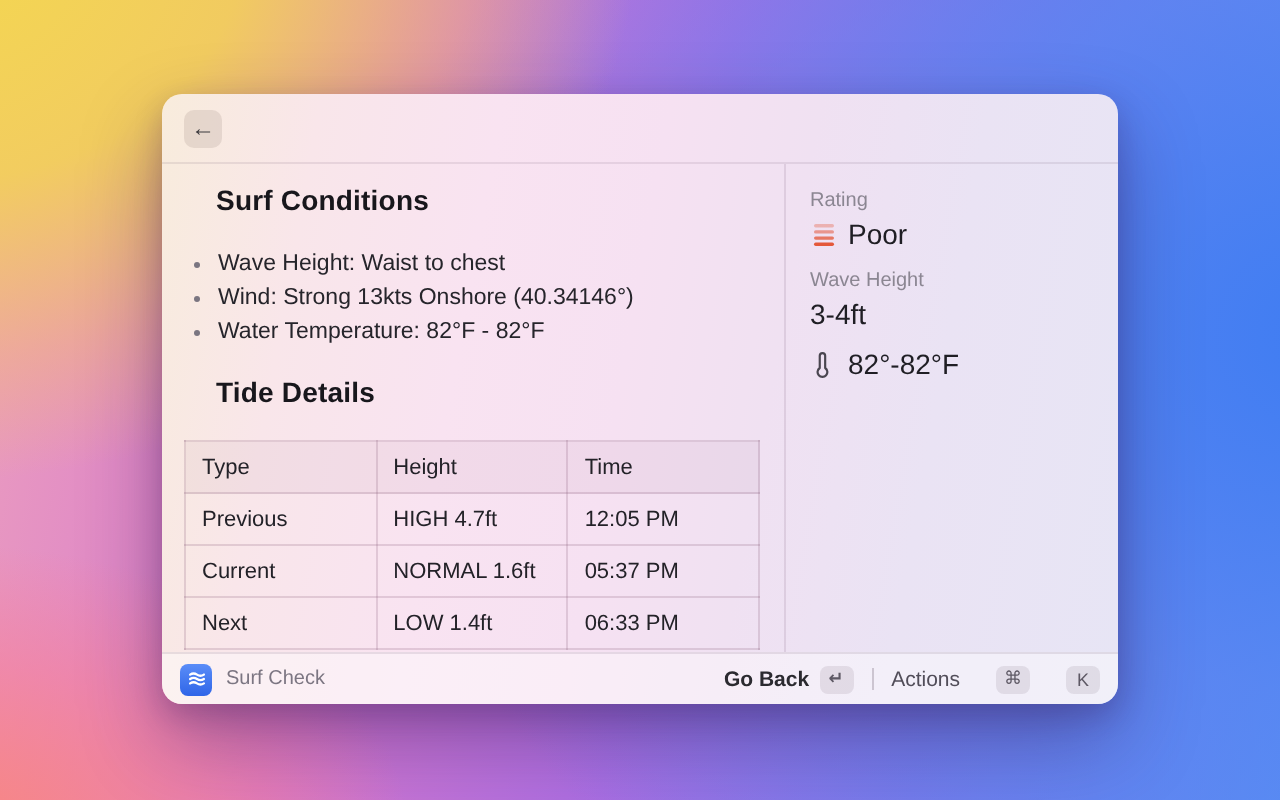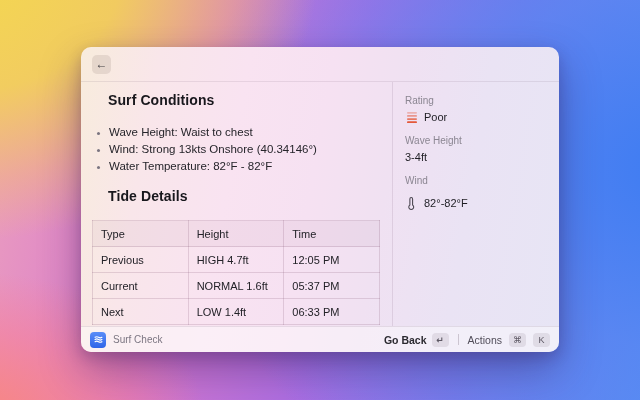--- a/index.html
+++ b/index.html
@@ -28,29 +28,29 @@
   .h-swells{margin-top:11px;}
   ul.bullets{margin:6px 0 0 0;padding-left:17px;}
   ul.bullets li{font-size:11.5px;color:#26252b;line-height:17px;}
   ul.bullets li::marker{color:#7a7580;font-size:9px;}
   table.tide{width:100%;border-collapse:collapse;margin-top:7px;table-layout:fixed;}
   table.tide th,table.tide td{border:1px solid rgba(130,85,115,0.20);
     font-size:11px;font-weight:400;color:#232228;text-align:left;padding:6px 8px;height:13px;}
   table.tide thead th{background:rgba(125,70,105,0.055);}
   .side-item{margin-bottom:10px;}
   .side-label{font-size:10px;color:#8b8692;margin-bottom:4px;}
-  .side-value{display:flex;align-items:center;gap:6px;font-size:11px;font-weight:500;color:#1f1e24;line-height:15px;}
+  .side-value{display:flex;align-items:center;gap:6px;font-size:14px;font-weight:500;color:#1f1e24;line-height:15px;}
   .footer{flex:0 0 auto;height:25px;border-top:1px solid rgba(90,60,90,0.12);
     background:rgba(255,255,255,0.42);display:flex;align-items:center;padding:0 9px;}
   .app-icon{width:16px;height:16px;border-radius:4px;flex:0 0 auto;
     background:linear-gradient(180deg,#5a8df8,#2f65e8);display:flex;align-items:center;justify-content:center;}
   .app-name{font-size:10px;color:#7c7682;margin-left:7px;}
   .footer-right{margin-left:auto;display:flex;align-items:center;gap:6px;}
   .go-back{font-size:10.5px;font-weight:700;color:#2b2a30;cursor:pointer;display:flex;align-items:center;gap:5px;}
-  .actions{font-size:10.5px;font-weight:500;color:#514d59;cursor:pointer;display:flex;align-items:center;gap:7px;}
+  .actions{font-size:10.5px;font-weight:500;color:#514d59;cursor:pointer;display:flex;align-items:center;gap:18px;}
   .keycap{min-width:9px;height:14px;padding:0 4px;border-radius:4px;background:rgba(70,50,70,0.10);
     color:#5d5864;font-size:9px;display:flex;align-items:center;justify-content:center;}
   .foot-div{width:1px;height:11px;background:rgba(70,50,70,0.22);margin:0 3px;}
   .icon-cell{display:flex;align-items:center;justify-content:center;width:13px;flex:0 0 auto;}
 </style>
 </head>
 <body>
 
 <div class="desktop">
   <div class="window">
@@ -124,21 +124,20 @@
         </div>
 
         <div class="side-item">
           <div class="side-label">Wave Height</div>
           <div class="side-value">
             <span>3-4ft</span>
           </div>
         </div>
 
         <div class="side-item">
-          <div class="side-label">Wind</div>
         </div>
 
         <div class="side-item">
           <div class="side-value">
             <span class="icon-cell">
               <svg width="13" height="13" viewBox="0 0 24 24" fill="none" stroke="#4a4650" stroke-width="2" stroke-linecap="round" stroke-linejoin="round">
                 <path d="M14 14.76V3.5a2.5 2.5 0 0 0-5 0v11.26a4.5 4.5 0 1 0 5 0z"></path>
               </svg>
             </span>
             <span>82°-82°F</span>

